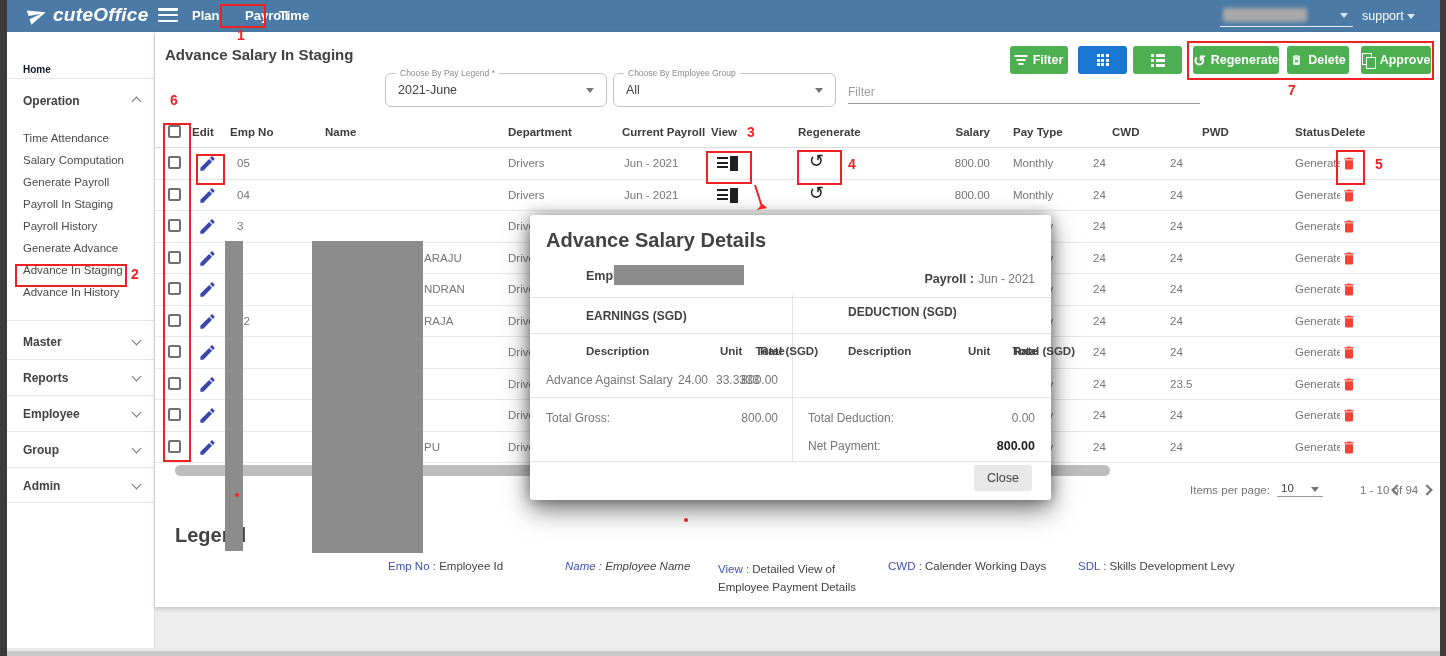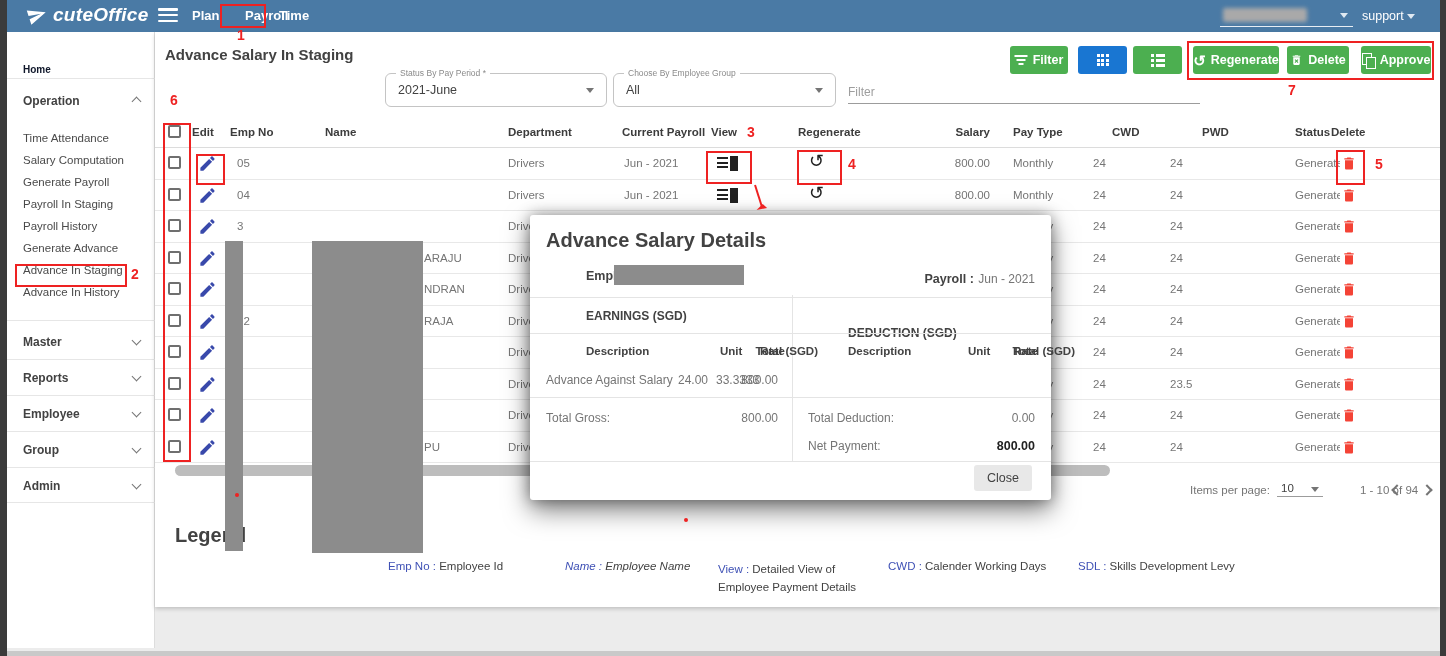--- a/index.html
+++ b/index.html
@@ -239,21 +239,21 @@
           <path fill="#fff" fill-rule="evenodd" d="M6 19c0 1.1.9 2 2 2h8c1.1 0 2-.9 2-2V7H6v12zm2.46-7.12l1.41-1.41L12 12.59l2.12-2.12 1.41 1.41L13.41 14l2.12 2.12-1.41 1.41L12 15.41l-2.12 2.12-1.41-1.41L10.59 14l-2.13-2.12zM15.5 4l-1-1h-5l-1 1H5v2h14V4h-3.5z"></path>
         </svg>
       <span>Delete</span>
     </button>
     <button class="btn green" style="left:1206px; width:70px;">
       <span class="ic-copy"></span>
       <span>Approve</span>
     </button>
 
     <div class="fieldset" style="left:230px; width:222px;">
-      <span class="flabel">Status By Pay Period *</span>
+      <span class="flabel">Choose By Pay Legend *</span>
       <span class="fvalue">2021-June</span>
       <span class="fcaret caret-grey"></span>
     </div>
     <div class="fieldset" style="left:458px; width:223px;">
       <span class="flabel">Choose By Employee Group</span>
       <span class="fvalue">All</span>
       <span class="fcaret caret-grey"></span>
     </div>
     <input class="filter-input" type="text" placeholder="Filter" style="">
 
@@ -535,21 +535,21 @@
     <span class="m-label" style="position:absolute; left:16px; top:54px;">Employee :</span>
     <span class="redact" style="left:84px; top:50px; width:130px; height:20px;"></span>
     <span style="position:absolute; right:16px; top:54px;">
       <span class="m-label">Payroll :</span>
       <span class="m-grey">Jun - 2021</span>
     </span>
     <div class="m-div" style="top:82px;"></div>
     <div class="m-vdiv"></div>
 
     <span class="m-label" style="position:absolute; left:16px; top:94px; font-size:12px;">EARNINGS (SGD)</span>
-    <span class="m-label" style="position:absolute; left:278px; top:111px; font-size:12px;">DEDUCTION (SGD)</span>
+    <span class="m-label" style="position:absolute; left:278px; top:90px; font-size:12px;">DEDUCTION (SGD)</span>
     <div class="m-div" style="top:118px;"></div>
 
     <span class="m-label" style="position:absolute; left:16px;  top:130px; font-size:11.5px;">Description</span>
     <span class="m-label" style="position:absolute; left:150px; top:130px; font-size:11.5px;">Unit</span>
     <span class="m-label" style="position:absolute; left:190px; top:130px; font-size:11.5px;">Rate</span>
     <span class="m-label m-right" style="position:absolute; left:178px; top:130px; width:70px; font-size:11.5px;">Total (SGD)</span>
     <span class="m-label" style="position:absolute; left:278px; top:130px; font-size:11.5px;">Description</span>
     <span class="m-label" style="position:absolute; left:398px; top:130px; font-size:11.5px;">Unit</span>
     <span class="m-label" style="position:absolute; left:443px; top:130px; font-size:11.5px;">Rate</span>
     <span class="m-label m-right" style="position:absolute; left:435px; top:130px; width:70px; font-size:11.5px;">Total (SGD)</span>

